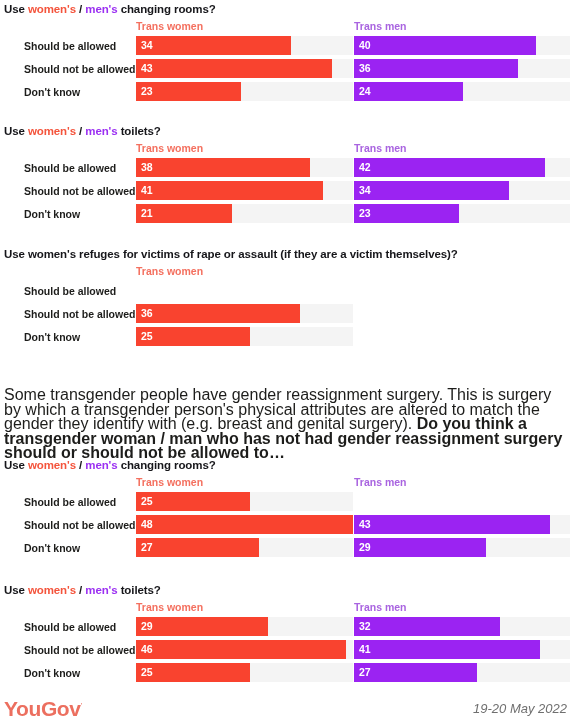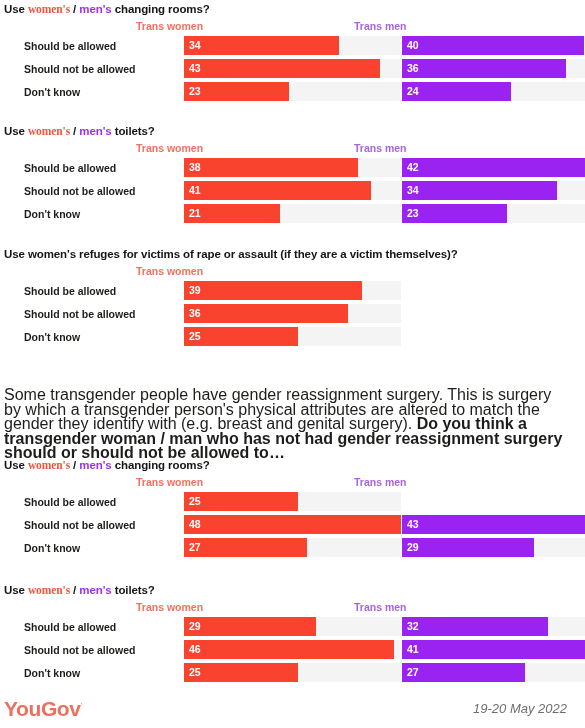--- a/index.html
+++ b/index.html
@@ -30,21 +30,21 @@
   }
   .sec-title {
     font-size: 11.5px;
     font-weight: bold;
     color: #16161a;
     letter-spacing: -0.1px;
     line-height: 14px;
     margin: 0 0 4px 0;
     white-space: nowrap;
   }
-  .sec-title .w { color: #f4543c; font-family: Liberation Serif, serif; }
+  .sec-title .w { color: #f4543c; }
   .sec-title .m { color: #9b30f2; }
   .sec-title .sep { color: #16161a; }
 
   
   .chart {
     position: relative;
     width: 575px;
     font-weight: bold;
   }
   .col-heads {
@@ -73,21 +73,20 @@
     line-height: 14px;
     color: #1d1d1b;
     white-space: nowrap;
     margin-left: 20px;
   }
   .track {
     position: absolute;
     top: 1px;
     height: 19px;
     background: #f4f4f4;
-    margin-left: 48px;
   }
   .track.women { left: 132px; width: 217px; }
   .track.men   { left: 350px; width: 216px; }
 
   .bar {
     position: absolute;
     left: 0;
     top: 0;
     height: 19px;
   }
@@ -252,24 +251,20 @@
   </div>
 
   <div class="section" id="sec2">
     <div class="sec-title">Use women's refuges for victims of rape or assault (if they are a victim themselves)?</div>
     <div class="chart">
       <div class="col-heads">
         <div class="col-head women">Trans women</div>
       </div>
       <div class="row">
         <div class="row-label">Should be allowed</div>
-        <div class="track women">
-          <div class="bar women" style="width: 82.1053%; background: rgb(249, 67, 47);"></div>
-          <div class="bar-value">39</div>
-        </div>
       </div>
       <div class="row">
         <div class="row-label">Should not be allowed</div>
         <div class="track women">
           <div class="bar women" style="width: 75.7895%; background: rgb(249, 67, 47);"></div>
           <div class="bar-value">36</div>
         </div>
       </div>
       <div class="row">
         <div class="row-label">Don't know</div>

